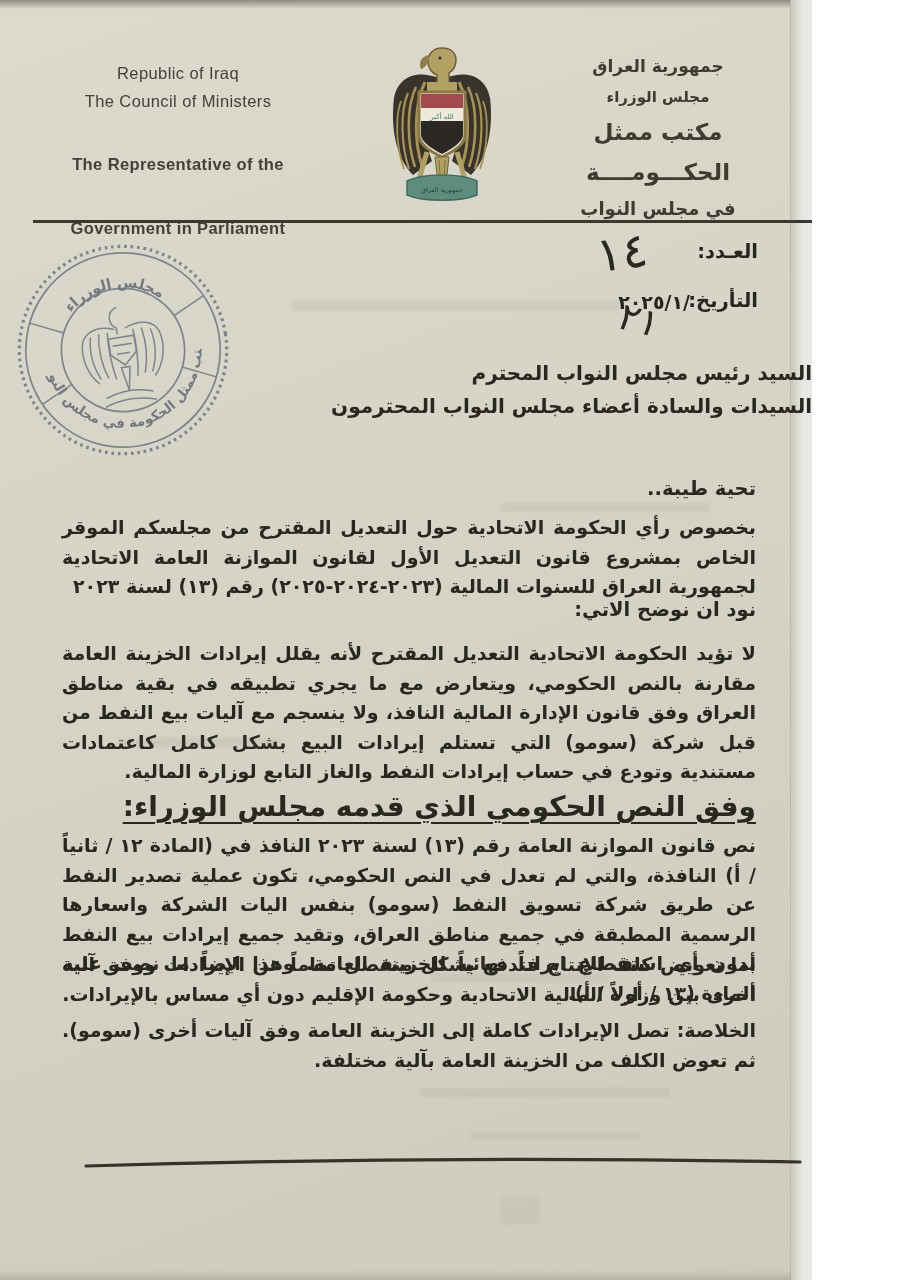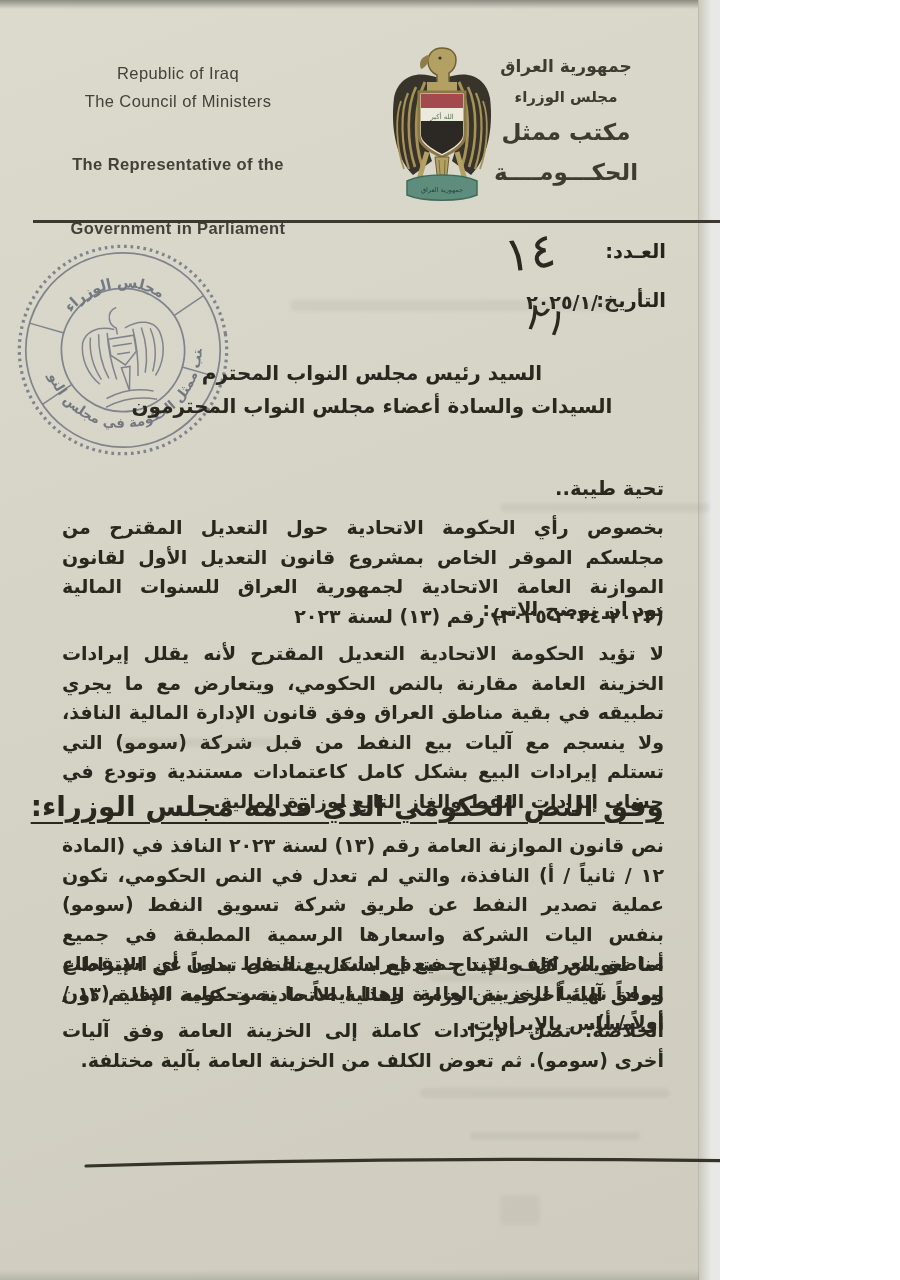--- a/index.html
+++ b/index.html
@@ -1,17 +1,17 @@
 <!DOCTYPE html>
 <html><head>
 <meta charset="utf-8">
 <style>
   html,body{margin:0;padding:0;}
   body{width:900px;height:1280px;overflow:hidden;font-family:"DejaVu Sans",sans-serif;}
-  #page{position:relative;width:720px;height:1280px;overflow:hidden;
+  #page{position:relative;width:812px;height:1280px;overflow:hidden;
         background:linear-gradient(160deg,#dcd9cd 0%,#d6d3c7 42%,#cfccbf 100%);}
   
   .scan-top{position:absolute;top:0;left:0;right:0;height:9px;
             background:linear-gradient(#8d8c82,rgba(141,140,130,0));}
   .scan-right{position:absolute;top:0;right:0;bottom:0;width:21px;
               background:linear-gradient(to right,#ccc9bd,#e8e9e7 60%);
               border-left:1px solid #bcb9ad;}
   .scan-bottom{position:absolute;bottom:0;left:0;right:21px;height:10px;
                background:linear-gradient(rgba(118,116,104,0),rgba(118,116,104,.28));}
   .ghost{position:absolute;background:#6a6a58;opacity:.08;border-radius:5px;filter:blur(1.6px);}
@@ -36,21 +36,21 @@
   .ref-date-label{top:289px;}
   .hand{font-weight:400;color:#2a2920;}
   .ref-num-value{position:absolute;right:164px;top:224px;font-size:48px;transform:rotate(-7deg);}
   .ref-date-printed{position:absolute;right:122px;top:291px;font-size:19px;font-weight:bold;
                     direction:ltr;unicode-bidi:bidi-override;}
   .ref-date-day{position:absolute;right:152px;top:298px;font-size:38px;transform:rotate(14deg) skewX(-8deg);}
   
   .stamp{position:absolute;left:15px;top:242px;width:216px;height:216px;opacity:.82;transform:rotate(-9deg);}
   
   .ar{direction:rtl;color:#29281f;}
-  .recipients{position:absolute;left:0;right:0;top:357px;text-align:center;
+  .recipients{position:absolute;left:0;right:0;top:357px;
               font-size:20px;font-weight:bold;line-height:32.5px;margin-left:24px;}
   .greeting{position:absolute;right:56px;top:477px;font-size:19.5px;font-weight:bold;}
   .para{position:absolute;left:62px;right:56px;text-align:justify;
         font-size:19px;font-weight:bold;line-height:29.5px;}
   #p-intro{top:513px;}
   .h-clarify{position:absolute;right:56px;top:598px;font-size:19.5px;font-weight:bold;}
   #p-clarify{top:639px;}
   .h-section{position:absolute;right:56px;top:790px;font-size:28px;font-weight:bold;
              text-decoration:underline;text-decoration-thickness:2.2px;text-underline-offset:6px;}
   #p-sec0{top:831px;}
@@ -109,20 +109,21 @@
         <path d="M24,139 C40,131 78,131 94,139 L94,153 C78,160 40,160 24,153 Z" fill="#5e8d7e" stroke="#3f6b5c" stroke-width="1.5"></path>
         <text x="59" y="150" font-size="6.5" fill="#23423a" text-anchor="middle">جمهورية العراق</text>
       </g>
     </svg>
   </div>
 
   <div class="lh-ar">
     <div class="a1">جمهورية العراق</div>
     <div class="a2">مجلس الوزراء</div>
     <div class="a3">مكتب ممثل الحكـــومــــة</div>
+    <div class="a4">في مجلس النواب</div>
   </div>
 
   <div class="hr-top"></div>
 
   <div class="ref ref-label ref-num-label">العـدد:</div>
   <div class="ref hand ref-num-value">١٤</div>
   <div class="ref ref-label ref-date-label">التأريخ:</div>
   <div class="ref ref-date-printed">٢٠٢٥/١/</div>
   <div class="ref hand ref-date-day">٢١</div>
 

